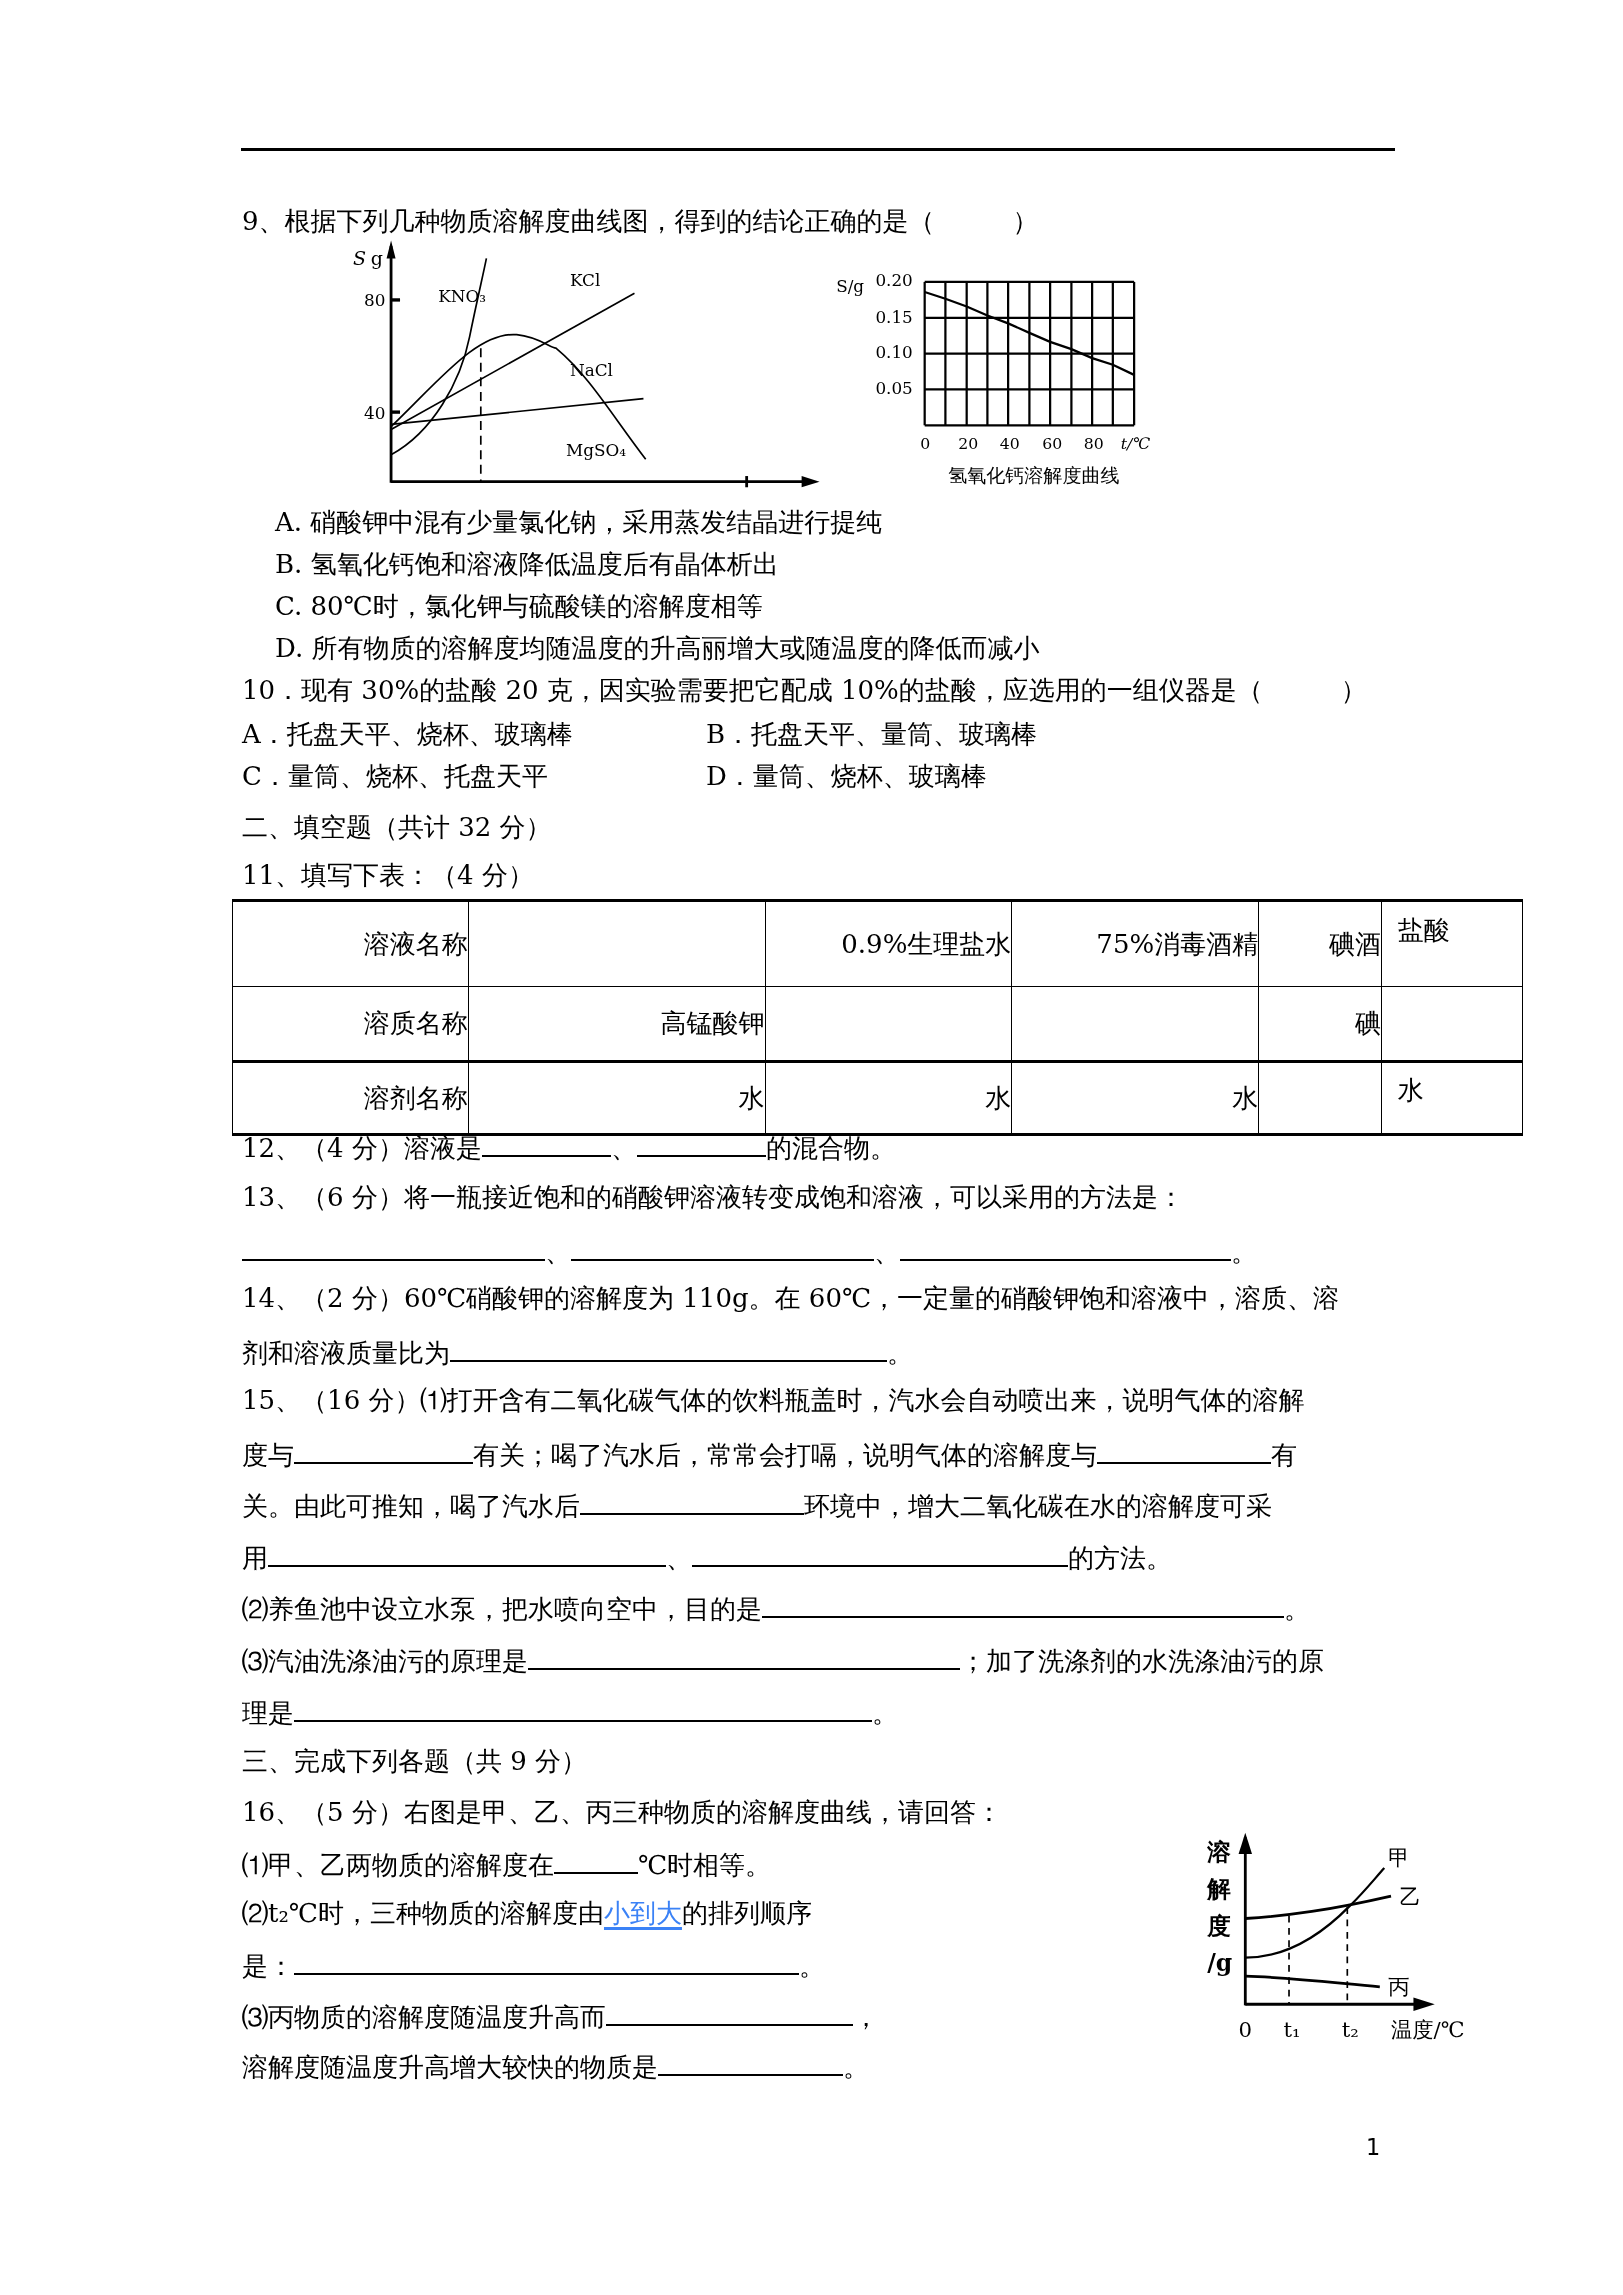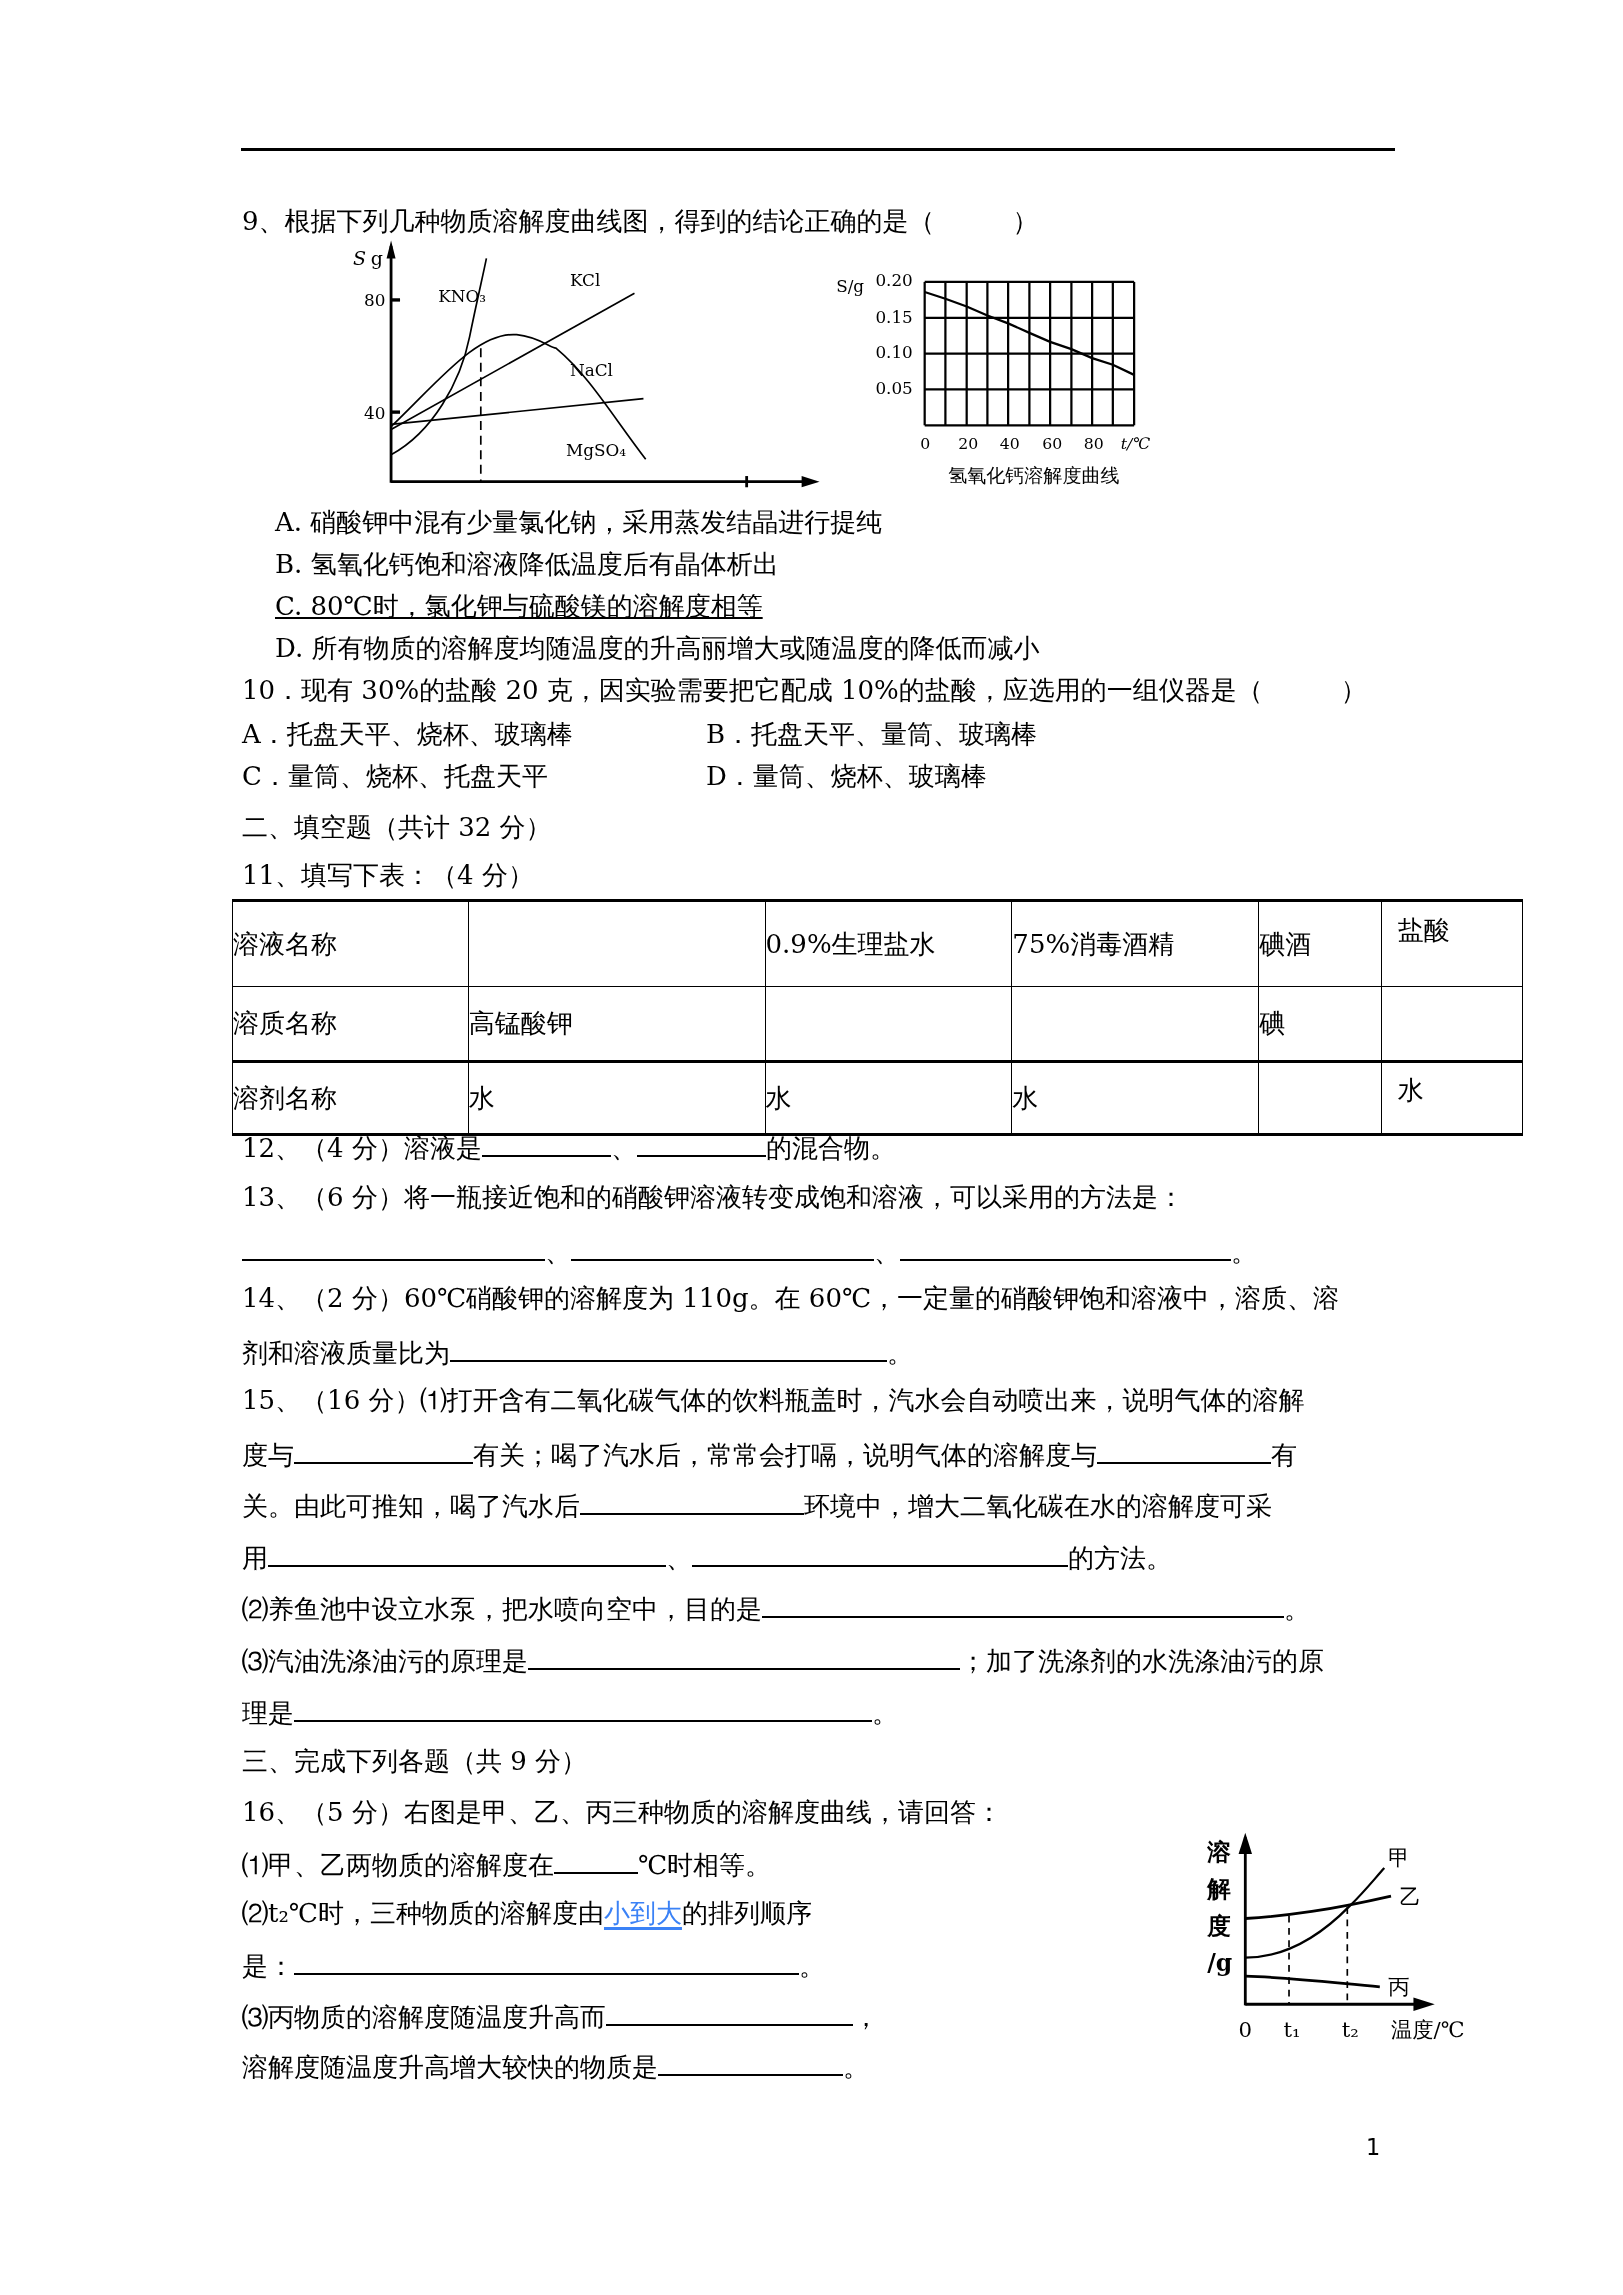--- a/index.html
+++ b/index.html
@@ -4,21 +4,21 @@
 <style>
   html, body { margin:0; padding:0; background:#ffffff; }
   body { width:1623px; height:2295px; position:relative; overflow:hidden;
          font-family:"DejaVu Serif", "Liberation Serif", serif; color:#000; }
   .hr-top { position:absolute; left:241px; top:148px; width:1154px; height:2.8px; background:#000; }
   .line { position:absolute; left:242px; font-size:26px; line-height:34px; white-space:nowrap; }
   .opt { left:275px; }
   .blank { display:inline-block; border-bottom:2.2px solid #000; height:27px; vertical-align:baseline; }
   .red { color:#3b82f6; text-decoration:underline; text-decoration-thickness:2.8px; text-underline-offset:4.5px; }
   table.fill { position:absolute; left:232px; top:899px; width:1291px; border-collapse:collapse; font-size:26px; }
-  table.fill td { border:1.7px solid #000; height:73px; text-align:left; vertical-align:middle; padding:0; }
+  table.fill td { border:1.7px solid #000; height:73px; text-align:right; vertical-align:middle; padding:0; }
   table.fill tr:first-child td { border-top-width:3.4px; }
   table.fill tr:last-child td { border-bottom-width:3.4px; height:60px; }
   table.fill tr:nth-child(2) td { border-bottom-width:3.4px; }
   table.fill td.lefttop { text-align:left; padding-left:15.7px; vertical-align:top; padding-top:11px; }
   .chart { position:absolute; }
   .pagenum { position:absolute; left:1366px; top:2134px; font-family:"DejaVu Sans", sans-serif; font-size:22.4px; }
   svg text { font-family:"DejaVu Serif", serif; }
 </style>
 </head>
 <body>
@@ -85,21 +85,21 @@
     <text x="228" y="330" font-size="28">20</text>
   <text x="302" y="330" font-size="28">40</text>
     <text x="378" y="330" font-size="28">60</text>
   <text x="452" y="330" font-size="28">80</text>
     <text x="518" y="330" font-size="28" font-style="italic">t/℃</text>
   <text x="210" y="390" font-size="34">氢氧化钙溶解度曲线</text>
 </svg>
 
 <div class="line opt" style="top:505px;">A. 硝酸钾中混有少量氯化钠，采用蒸发结晶进行提纯</div>
 <div class="line opt" style="top:547px;text-align:right;">B. 氢氧化钙饱和溶液降低温度后有晶体析出</div>
-<div class="line opt" style="top:589px;text-decoration:underline;">C. 80℃时，氯化钾与硫酸镁的溶解度相等</div>
+<div class="line opt" style="top:589px;">C. 80℃时，氯化钾与硫酸镁的溶解度相等</div>
 <div class="line opt" style="top:631px;">D. 所有物质的溶解度均随温度的升高丽增大或随温度的降低而减小</div>
 
 <div class="line" style="top:673px;">10．现有 30%的盐酸 20 克，因实验需要把它配成 10%的盐酸，应选用的一组仪器是（　　　）</div>
 <div class="line" style="top:717px;">A．托盘天平、烧杯、玻璃棒</div>
 <div class="line" style="top:717px;left:706px;">B．托盘天平、量筒、玻璃棒</div>
 <div class="line" style="top:759px;">C．量筒、烧杯、托盘天平</div>
 <div class="line" style="top:759px;left:706px;">D．量筒、烧杯、玻璃棒</div>
 
 <div class="line" style="top:810px;">二、填空题（共计 32 分）</div>
 <div class="line" style="top:858px;">11、填写下表：（4 分）</div>

